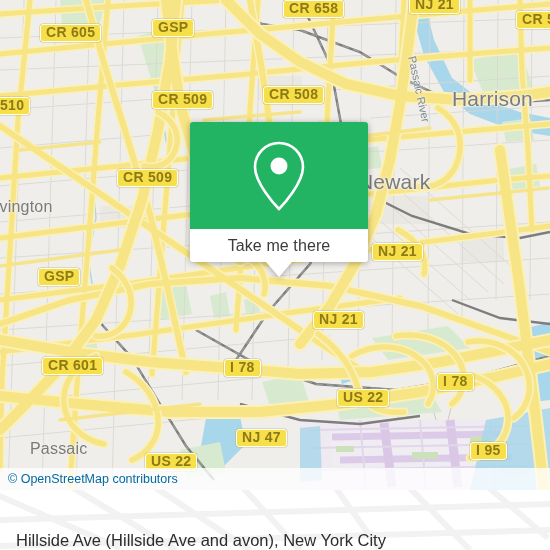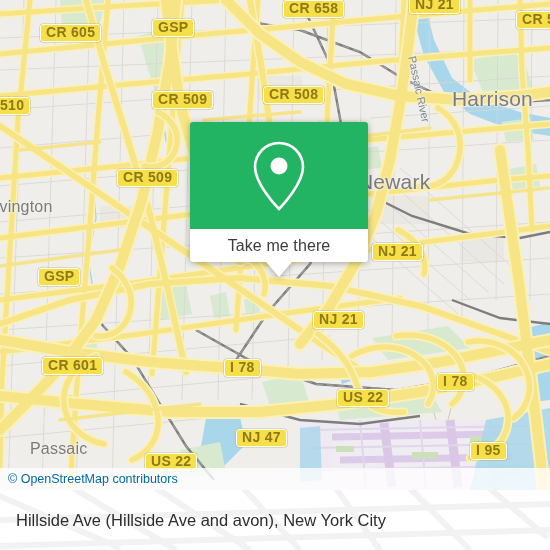--- a/index.html
+++ b/index.html
@@ -67,21 +67,21 @@
     border-right:13px solid transparent;border-top:15px solid #ffffff;
   }
 
   
   .footer{
     position:absolute;left:0;top:490px;width:550px;height:60px;
     background:#ffffff;overflow:hidden;
   }
   .footer-watermark{position:absolute;left:0;top:0;opacity:1;}
   .footer-inner{
-    position:relative;height:100%;display:flex;align-items:center;
+    position:relative;height:100%;display:flex;align-items:flex-end;
     justify-content:space-between;padding:0 14px 0 16px;box-sizing:border-box;
   }
   .footer-title{font-size:16.5px;color:#2d2d2d;white-space:nowrap;}
   .brand{display:flex;align-items:center;gap:2px;}
   .brand-word{font-size:29px;color:#1c1c1c;letter-spacing:-1.1px;font-weight:400;}
 </style>
 </head>
 <body>
 
 <div class="screen">

